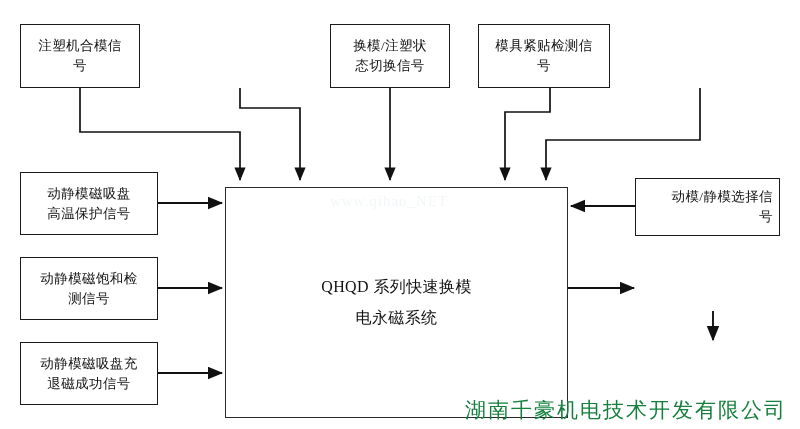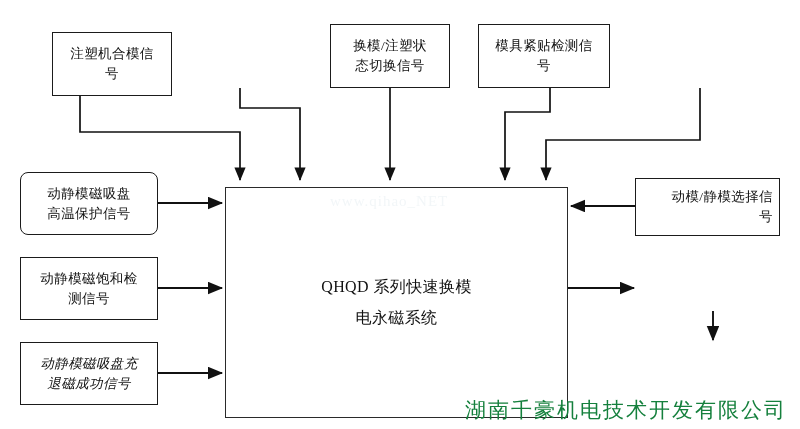--- a/index.html
+++ b/index.html
@@ -100,48 +100,48 @@
     <path d="M157,288 L222,288" fill="none" stroke="#111111" stroke-width="1.9" marker-end="url(#ah)"></path>
     <path d="M157,373 L222,373" fill="none" stroke="#111111" stroke-width="1.9" marker-end="url(#ah)"></path>
 
     <path d="M636,206 L571,206" fill="none" stroke="#111111" stroke-width="1.9" marker-end="url(#ah)"></path>
 
     <path d="M568,288 L634,288" fill="none" stroke="#111111" stroke-width="1.9" marker-end="url(#ah)"></path>
 
     <path d="M713,311 L713,340" fill="none" stroke="#111111" stroke-width="1.9" marker-end="url(#ah)"></path>
   </svg>
 
-  <div class="node io-node" style="left:20px; top:32px; width:120px; height:64px;margin-left:32px;">
+  <div class="node io-node" style="left:20px; top:24px; width:120px; height:64px;">
     <span class="node-label">注塑机合模信
 号</span>
   </div>
 
 
   <div class="node io-node" style="left:330px; top:24px; width:120px; height:64px;">
     <span class="node-label">换模/注塑状
 态切换信号</span>
   </div>
 
   <div class="node io-node" style="left:478px; top:24px; width:132px; height:64px;">
     <span class="node-label">模具紧贴检测信
 号</span>
   </div>
 
 
-  <div class="node io-node" style="left:20px; top:172px; width:138px; height:63px;border-radius:8px;">
+  <div class="node io-node" style="left:20px; top:172px; width:138px; height:63px;">
     <span class="node-label">动静模磁吸盘
 高温保护信号</span>
   </div>
 
   <div class="node io-node" style="left:20px; top:257px; width:138px; height:63px;">
     <span class="node-label">动静模磁饱和检
 测信号</span>
   </div>
 
-  <div class="node io-node" style="left:20px; top:342px; width:138px; height:63px;font-style:italic;">
+  <div class="node io-node" style="left:20px; top:342px; width:138px; height:63px;">
     <span class="node-label">动静模磁吸盘充
 退磁成功信号</span>
   </div>
 
   <div class="node core-node" style="left:225px; top:187px; width:343px; height:231px;">
     <span class="node-label core-label">QHQD 系列快速换模
 电永磁系统</span>
   </div>
 
   <div class="node io-node" style="left:635px; top:178px; width:145px; height:58px;text-align:right;">

